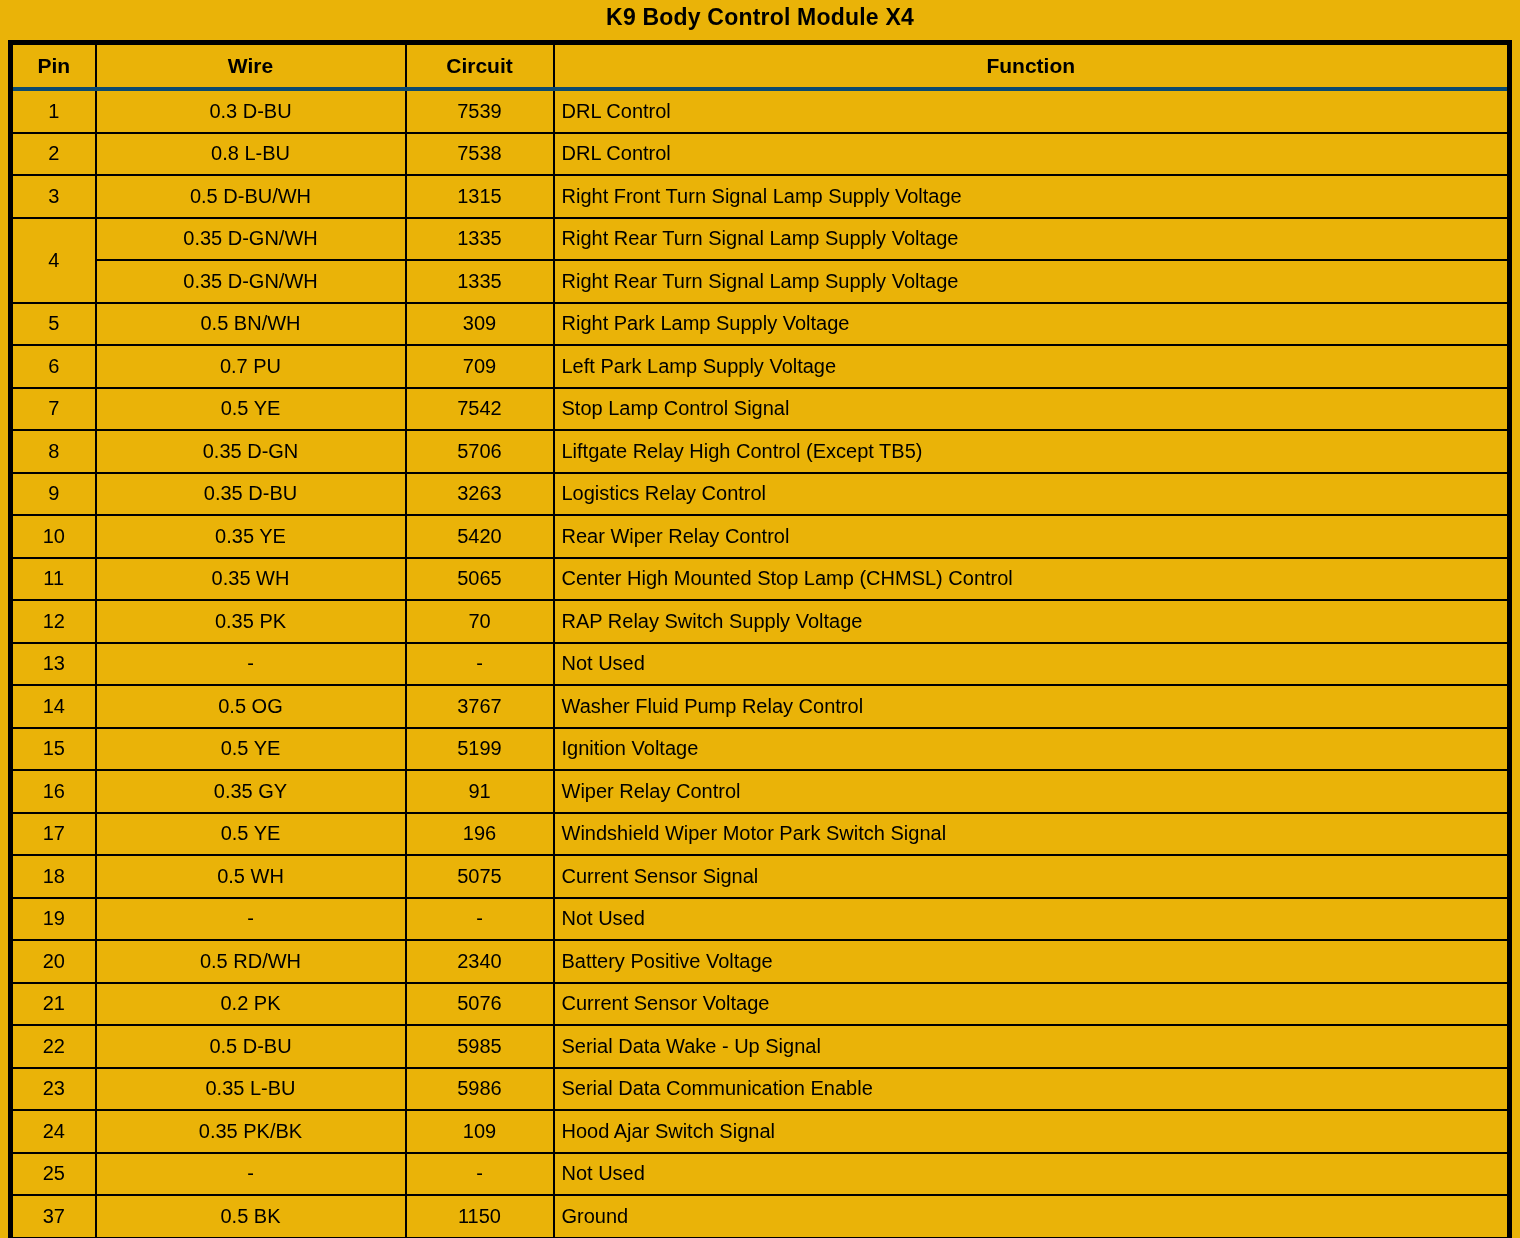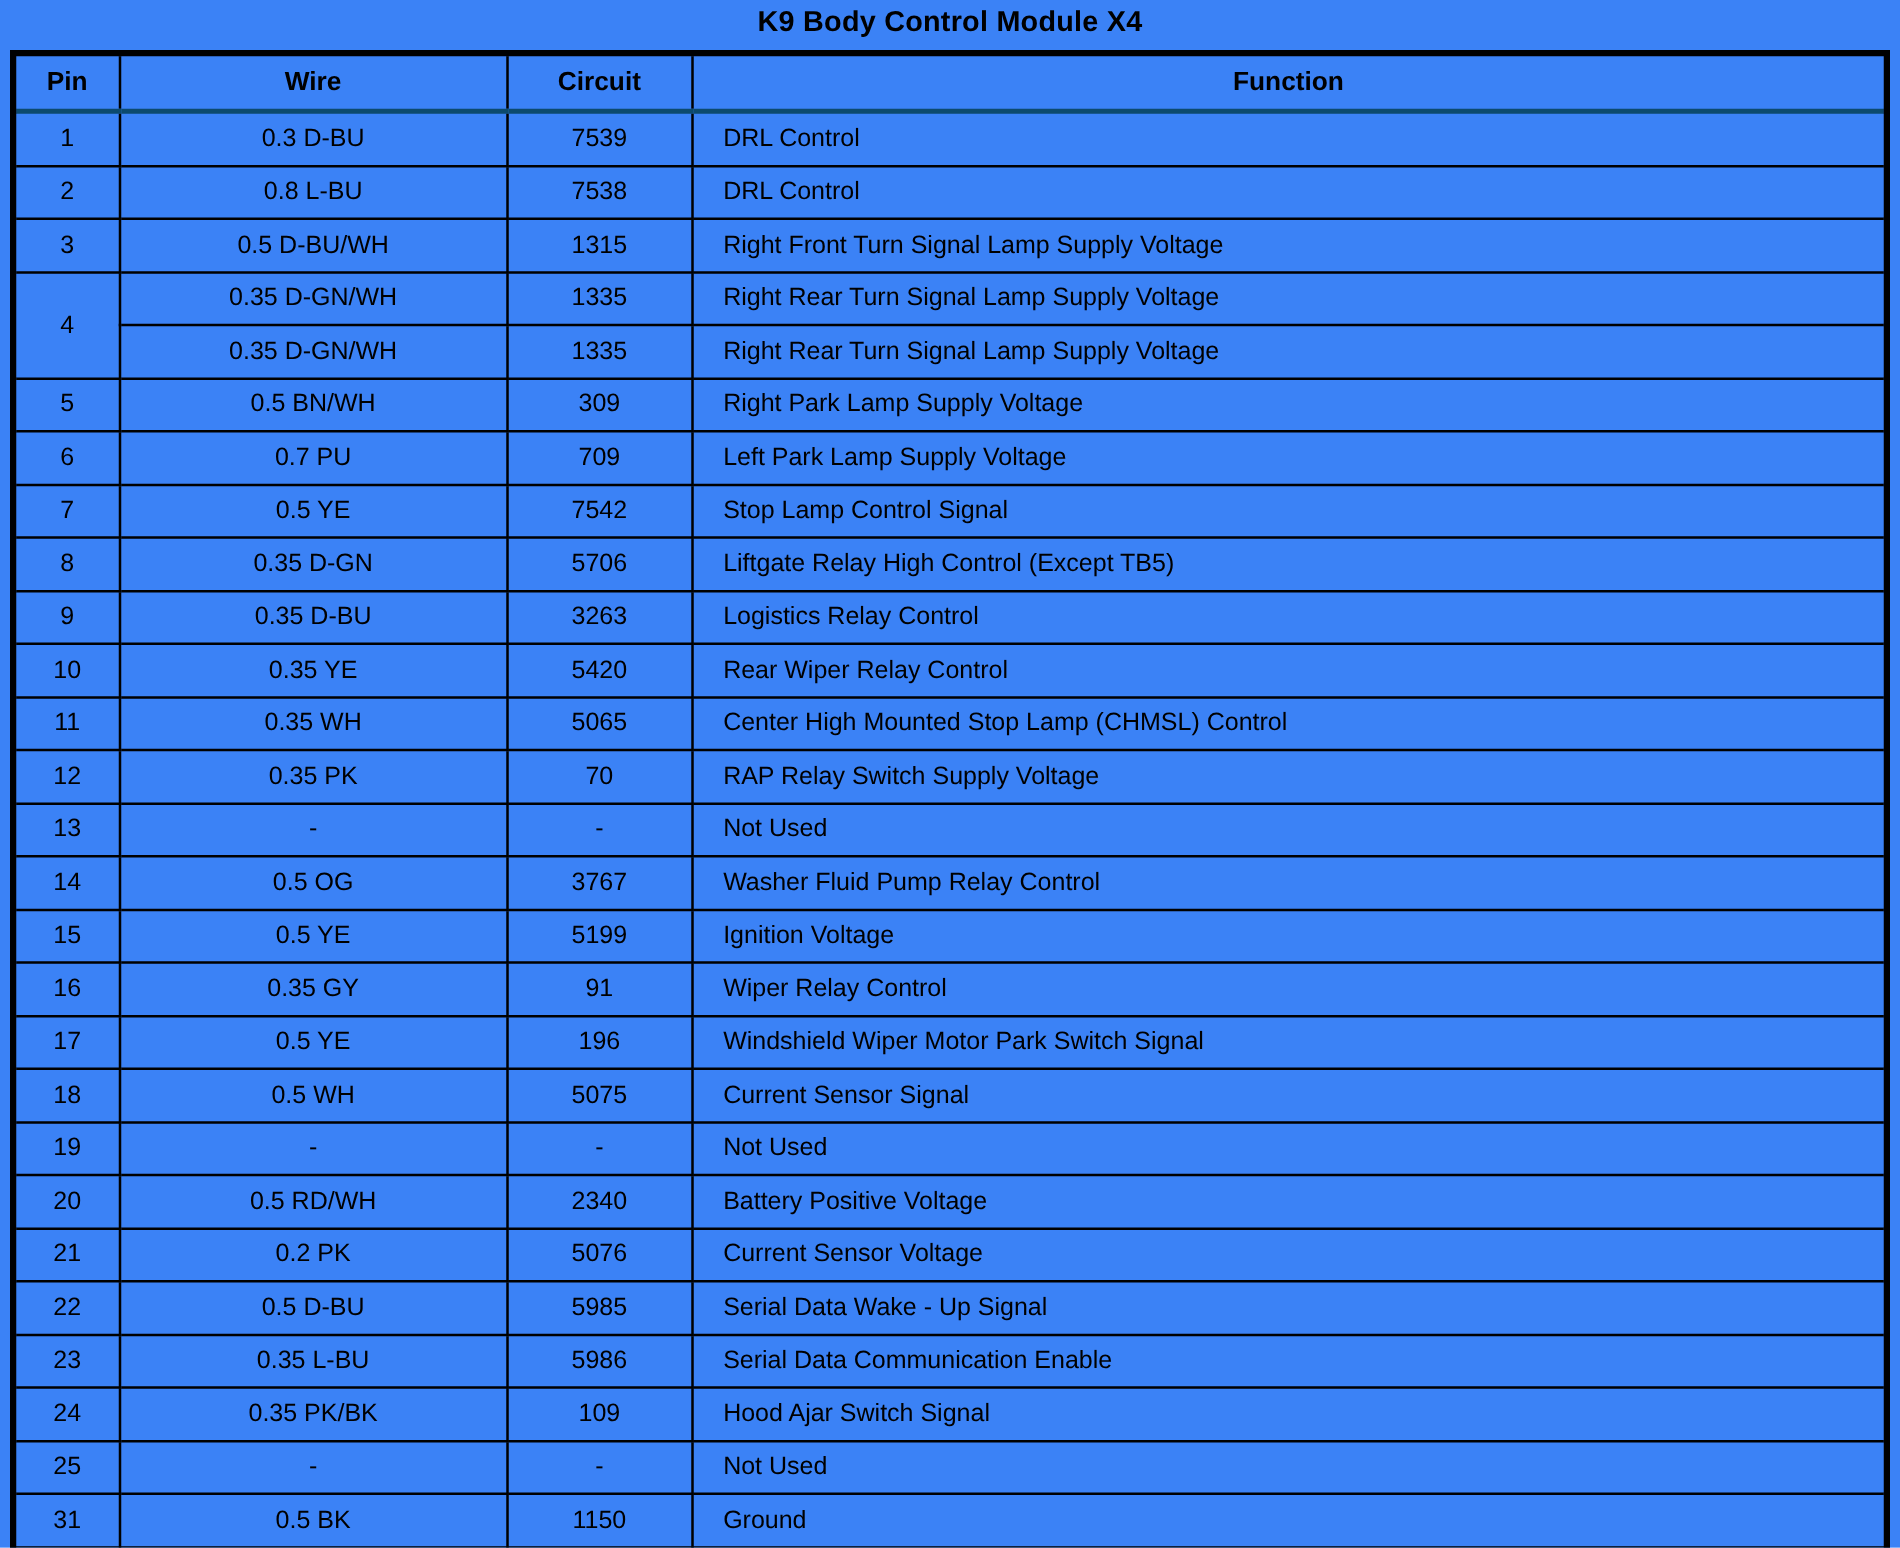--- a/index.html
+++ b/index.html
@@ -6,21 +6,21 @@
     margin: 0;
     padding: 0;
     background: #ffffff;
     font-family: "Liberation Sans", sans-serif;
     color: #000000;
   }
   .page {
     width: 1520px;
     height: 1238px;
     box-sizing: border-box;
-    background: #3b82f6;
+    background: #eab308;
   }
   .title {
     text-align: center;
     font-size: 23px;
     font-weight: bold;
     padding-top: 4px;
     margin: 0 0 9px 0;
     letter-spacing: 0.2px;
   }
   table.pinout {
@@ -56,21 +56,21 @@
   }
   col.col-pin     { width: 85px;  }
   col.col-wire    { width: 310px; }
   col.col-circuit { width: 148px; }
   col.col-func    { width: auto;  }
   td.pin-cell, td.wire-cell, td.circuit-cell {
     text-align: center;
   }
   td.function-cell {
     text-align: left;
-    padding-left: 24px;
+    padding-left: 7px;
   }
 </style>
 </head>
 <body>
 
 <div class="page">
   <div class="title">K9 Body Control Module X4</div>
 
   <table class="pinout">
     <colgroup>
@@ -238,20 +238,20 @@
           <td class="circuit-cell">109</td>
           <td class="function-cell">Hood Ajar Switch Signal</td>
         </tr>
         <tr>
           <td class="pin-cell">25</td>
           <td class="wire-cell">-</td>
           <td class="circuit-cell">-</td>
           <td class="function-cell">Not Used</td>
         </tr>
         <tr>
-          <td class="pin-cell">31</td>
+          <td class="pin-cell">37</td>
           <td class="wire-cell">0.5 BK</td>
           <td class="circuit-cell">1150</td>
           <td class="function-cell">Ground</td>
         </tr>
       </tbody>
   </table>
 </div>
 
 </body></html>

